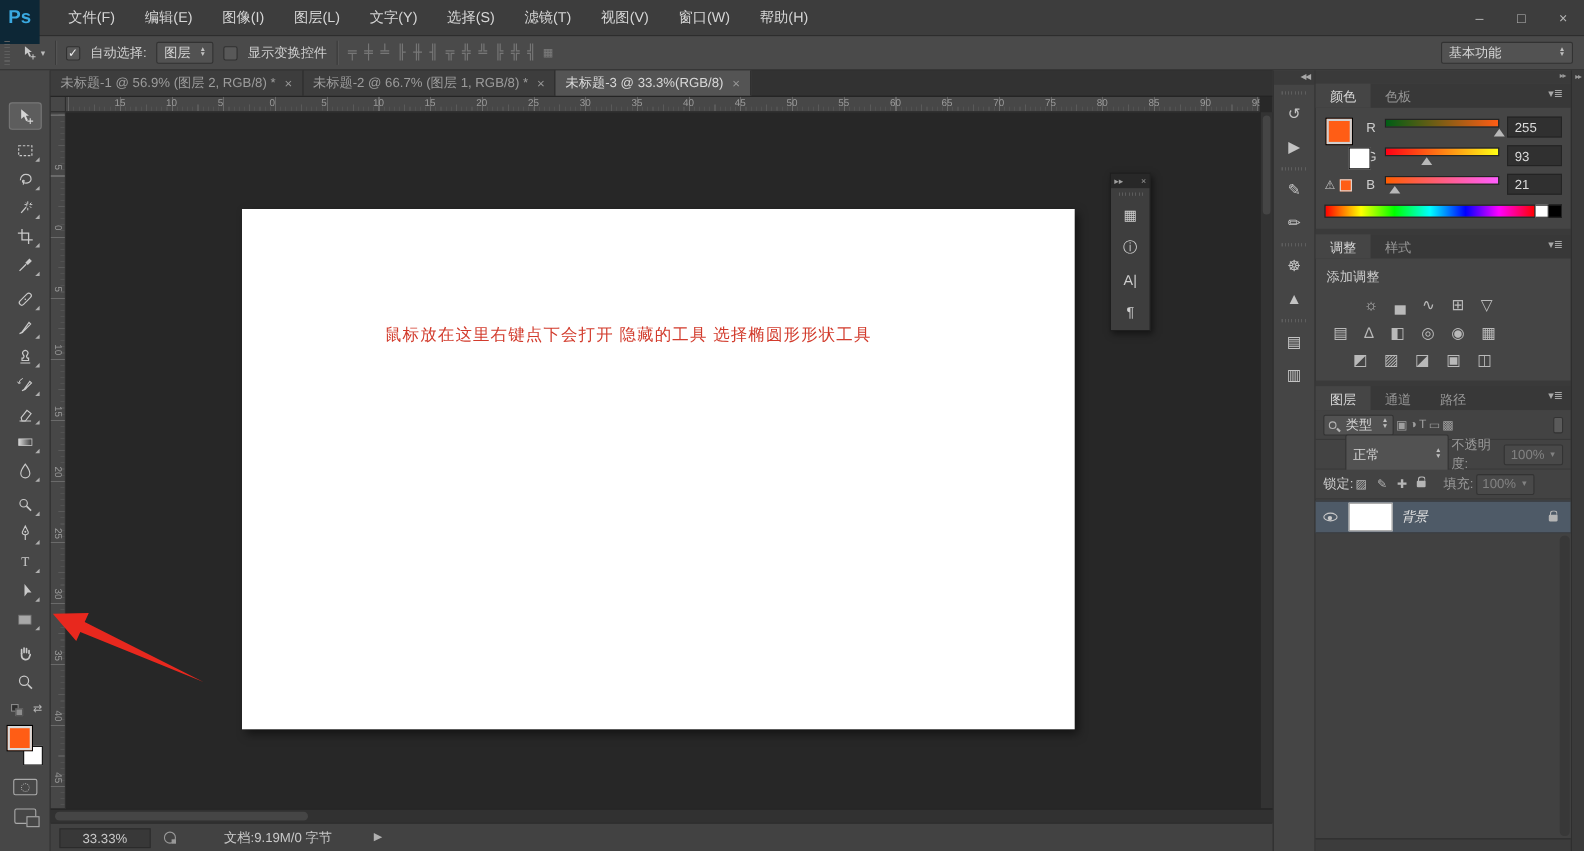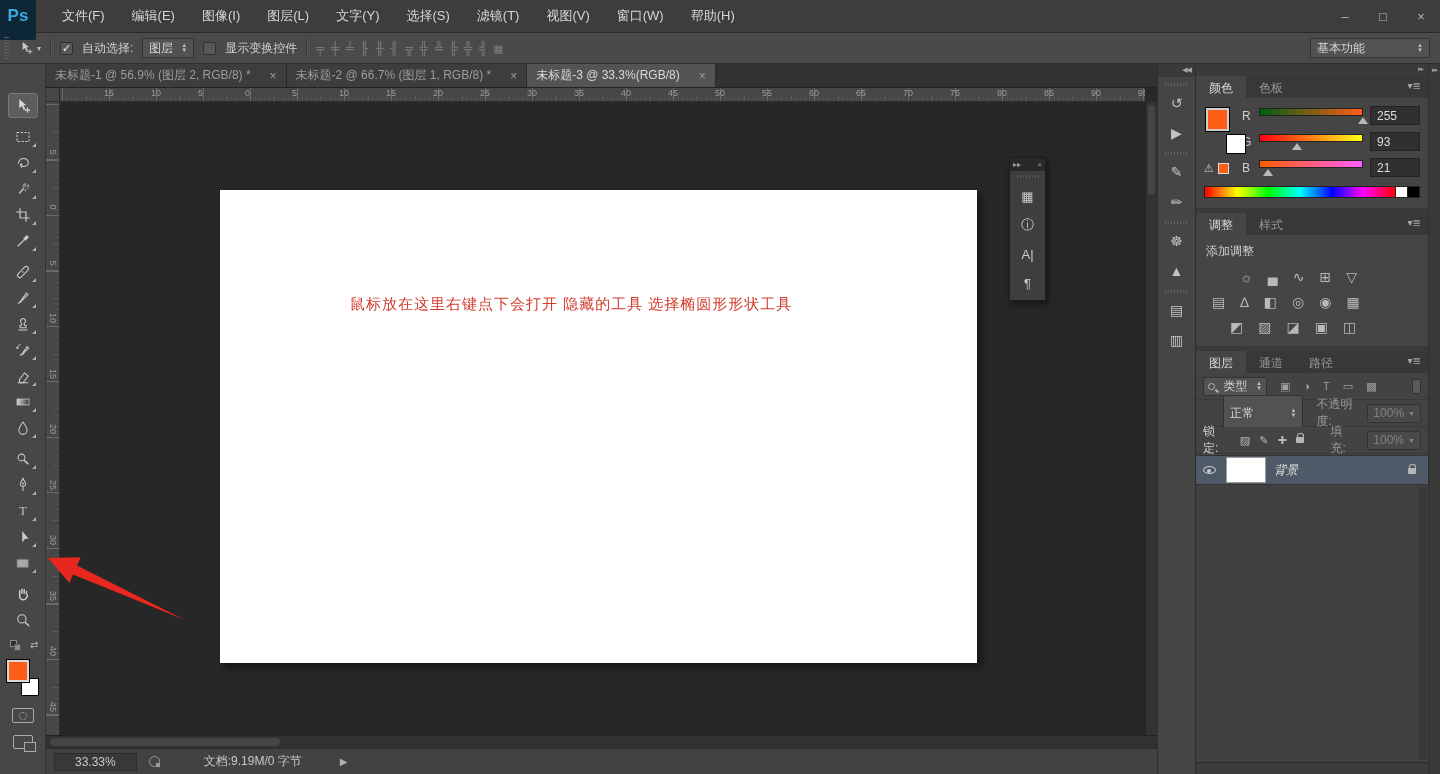--- a/index.html
+++ b/index.html
@@ -61,21 +61,21 @@
            display:flex; align-items:center; justify-content:center; }
   .qmask i { width:8px; height:8px; border:1px dotted #aaa; border-radius:50%; }
   .smode { width:20px; height:14px; border:1px solid #aaa; border-radius:2px; margin-top:12px; position:relative; }
   .smode::after { content:""; position:absolute; right:-4px; bottom:-4px; width:10px; height:8px;
                   background:#474747; border:1px solid #aaa; }
 
   
   .center { flex:1; display:flex; flex-direction:column; background:#282828; min-width:0; }
   .tabbar { height:24px; background:#323232; display:flex; border-bottom:1px solid #222; }
   .tab { display:flex; align-items:center; padding:0 9px; background:#3d3d3d; color:#9c9c9c;
-         border-right:1px solid #292929; font-size:12px; gap:19px; white-space:nowrap;text-align:right; }
+         border-right:1px solid #292929; font-size:12px; gap:8px; white-space:nowrap;text-align:right; }
   .tab.active { background:#545454; color:#d9d9d9; }
   .tab .x { color:#9a9a9a; }
 
   .workwrap { flex:1; position:relative; overflow:hidden; }
   .corner { position:absolute; left:0; top:0; width:14px; height:14px; background:#474747;
             border-right:1px solid #2e2e2e; border-bottom:1px solid #2e2e2e; z-index:3; }
   .hruler { position:absolute; left:14px; right:12px; top:0; height:14px; background:#474747;
             border-bottom:1px solid #2e2e2e; z-index:2; overflow:hidden;
             background-image:
               repeating-linear-gradient(to right,#6a6a6a 0 1px,transparent 1px 47px),
@@ -179,21 +179,21 @@
 
   .adj-body { padding:6px 8px 10px; }
   .adj-hint { color:#cfcfcf; margin:2px 0 10px 2px; }
   .adj-row { display:flex; gap:15px; margin-bottom:11px; }
   .adj-row.r1 { margin-left:36px; }
   .adj-row.r2 { margin-left:8px; }
   .adj-row.r3 { margin-left:26px; margin-bottom:2px; }
   .adj-ico { color:#b9b9b9; font-size:14px; line-height:14px; }
 
   .layers { flex:1; display:flex; flex-direction:column; border-bottom:0; }
-  .lp-row { display:flex; align-items:center; gap:13px; padding:0 7px; height:27px;
+  .lp-row { display:flex; align-items:center; gap:2px; padding:0 7px; height:27px;
             border-bottom:1px solid #383838; background:#434343; }
   .filter-dd { width:64px; height:19px; justify-content:space-between; padding:0 4px; }
   .search-ico { width:7px; height:7px; border:1.5px solid #b5b5b5; border-radius:50%; position:relative; }
   .search-ico::after { content:""; position:absolute; left:6px; top:6px; width:4px; height:1.5px;
                        background:#b5b5b5; transform:rotate(45deg); }
   .f-ico { color:#9f9f9f; font-size:11px; }
   .lp-toggle { margin-left:auto; width:9px; height:15px; background:#5a5a5a; border:1px solid #333; border-radius:2px; }
   .blend-dd { width:104px; height:36px; justify-content:space-between;margin-left:20px; }
   .dim-lbl { color:#9a9a9a; }
   .val-dd { height:19px; background:#494949; border:1px solid #333; border-radius:2px; color:#828282;

